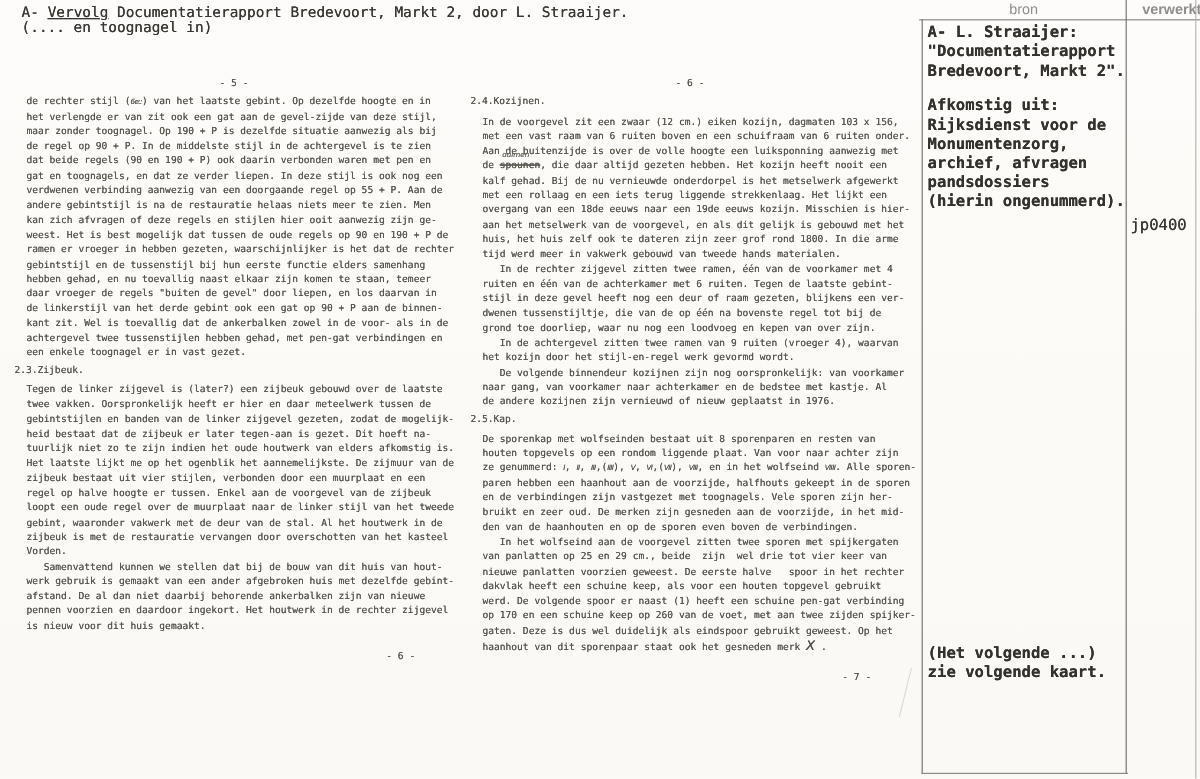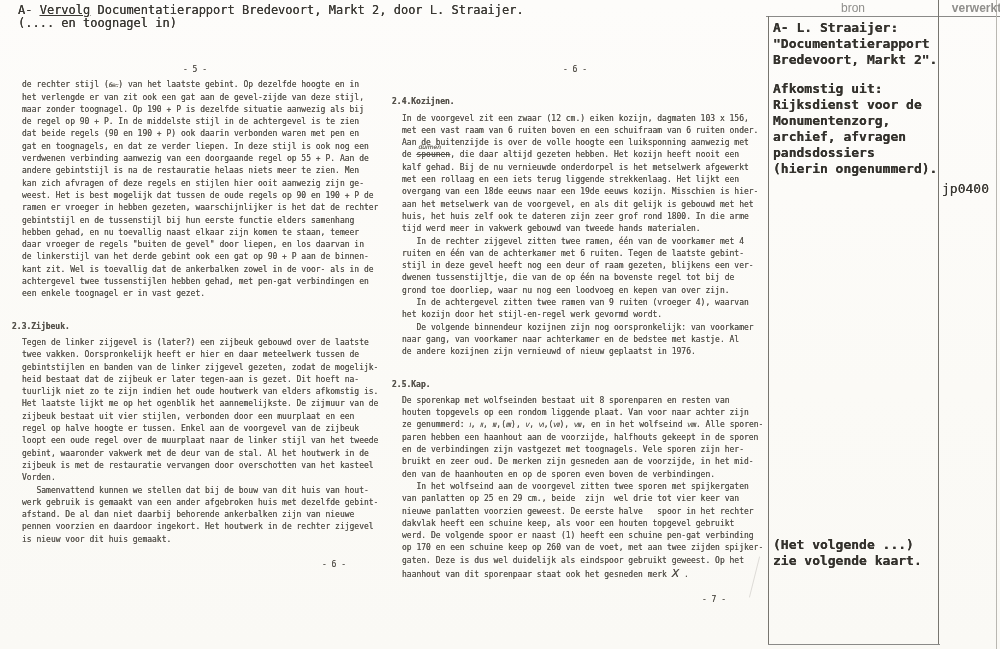--- a/index.html
+++ b/index.html
@@ -20,21 +20,21 @@
 
   
   .column {
     position:absolute; top:64px; width:366px;
     font:8px/12.3px "DejaVu Sans Mono", monospace;
     color:#56534d; white-space:pre; text-shadow:0 0 .3px #6b675f;
   }
   #col-left { left:12px; }
   #col-mid  { left:392px; }
   .para { margin:0 0 0 10px; }
-  .sec-heading { margin:20px 0 4px 0;font-weight:bold; }
+  .sec-heading { margin:2px 0 4px 0; }
   .pagenum { text-align:center; margin:0 0 3px 0; }
   .pagenum.bottom { text-align:right; padding-right:32px; margin-top:13px; }
 
   
   .hw { font:italic 6px "DejaVu Sans", sans-serif; letter-spacing:-0.5px; color:#5b5852; }
   .mk { font:italic 11px "DejaVu Sans", sans-serif; color:#4c4a44; }
   .sa { position:relative; display:inline-block; }
   .sa .strike { text-decoration:line-through;text-align:center; }
   .sa .ann { position:absolute; top:-6px; left:2px; font:italic 6px "DejaVu Sans", sans-serif; color:#6d6a62; white-space:nowrap; }
 

